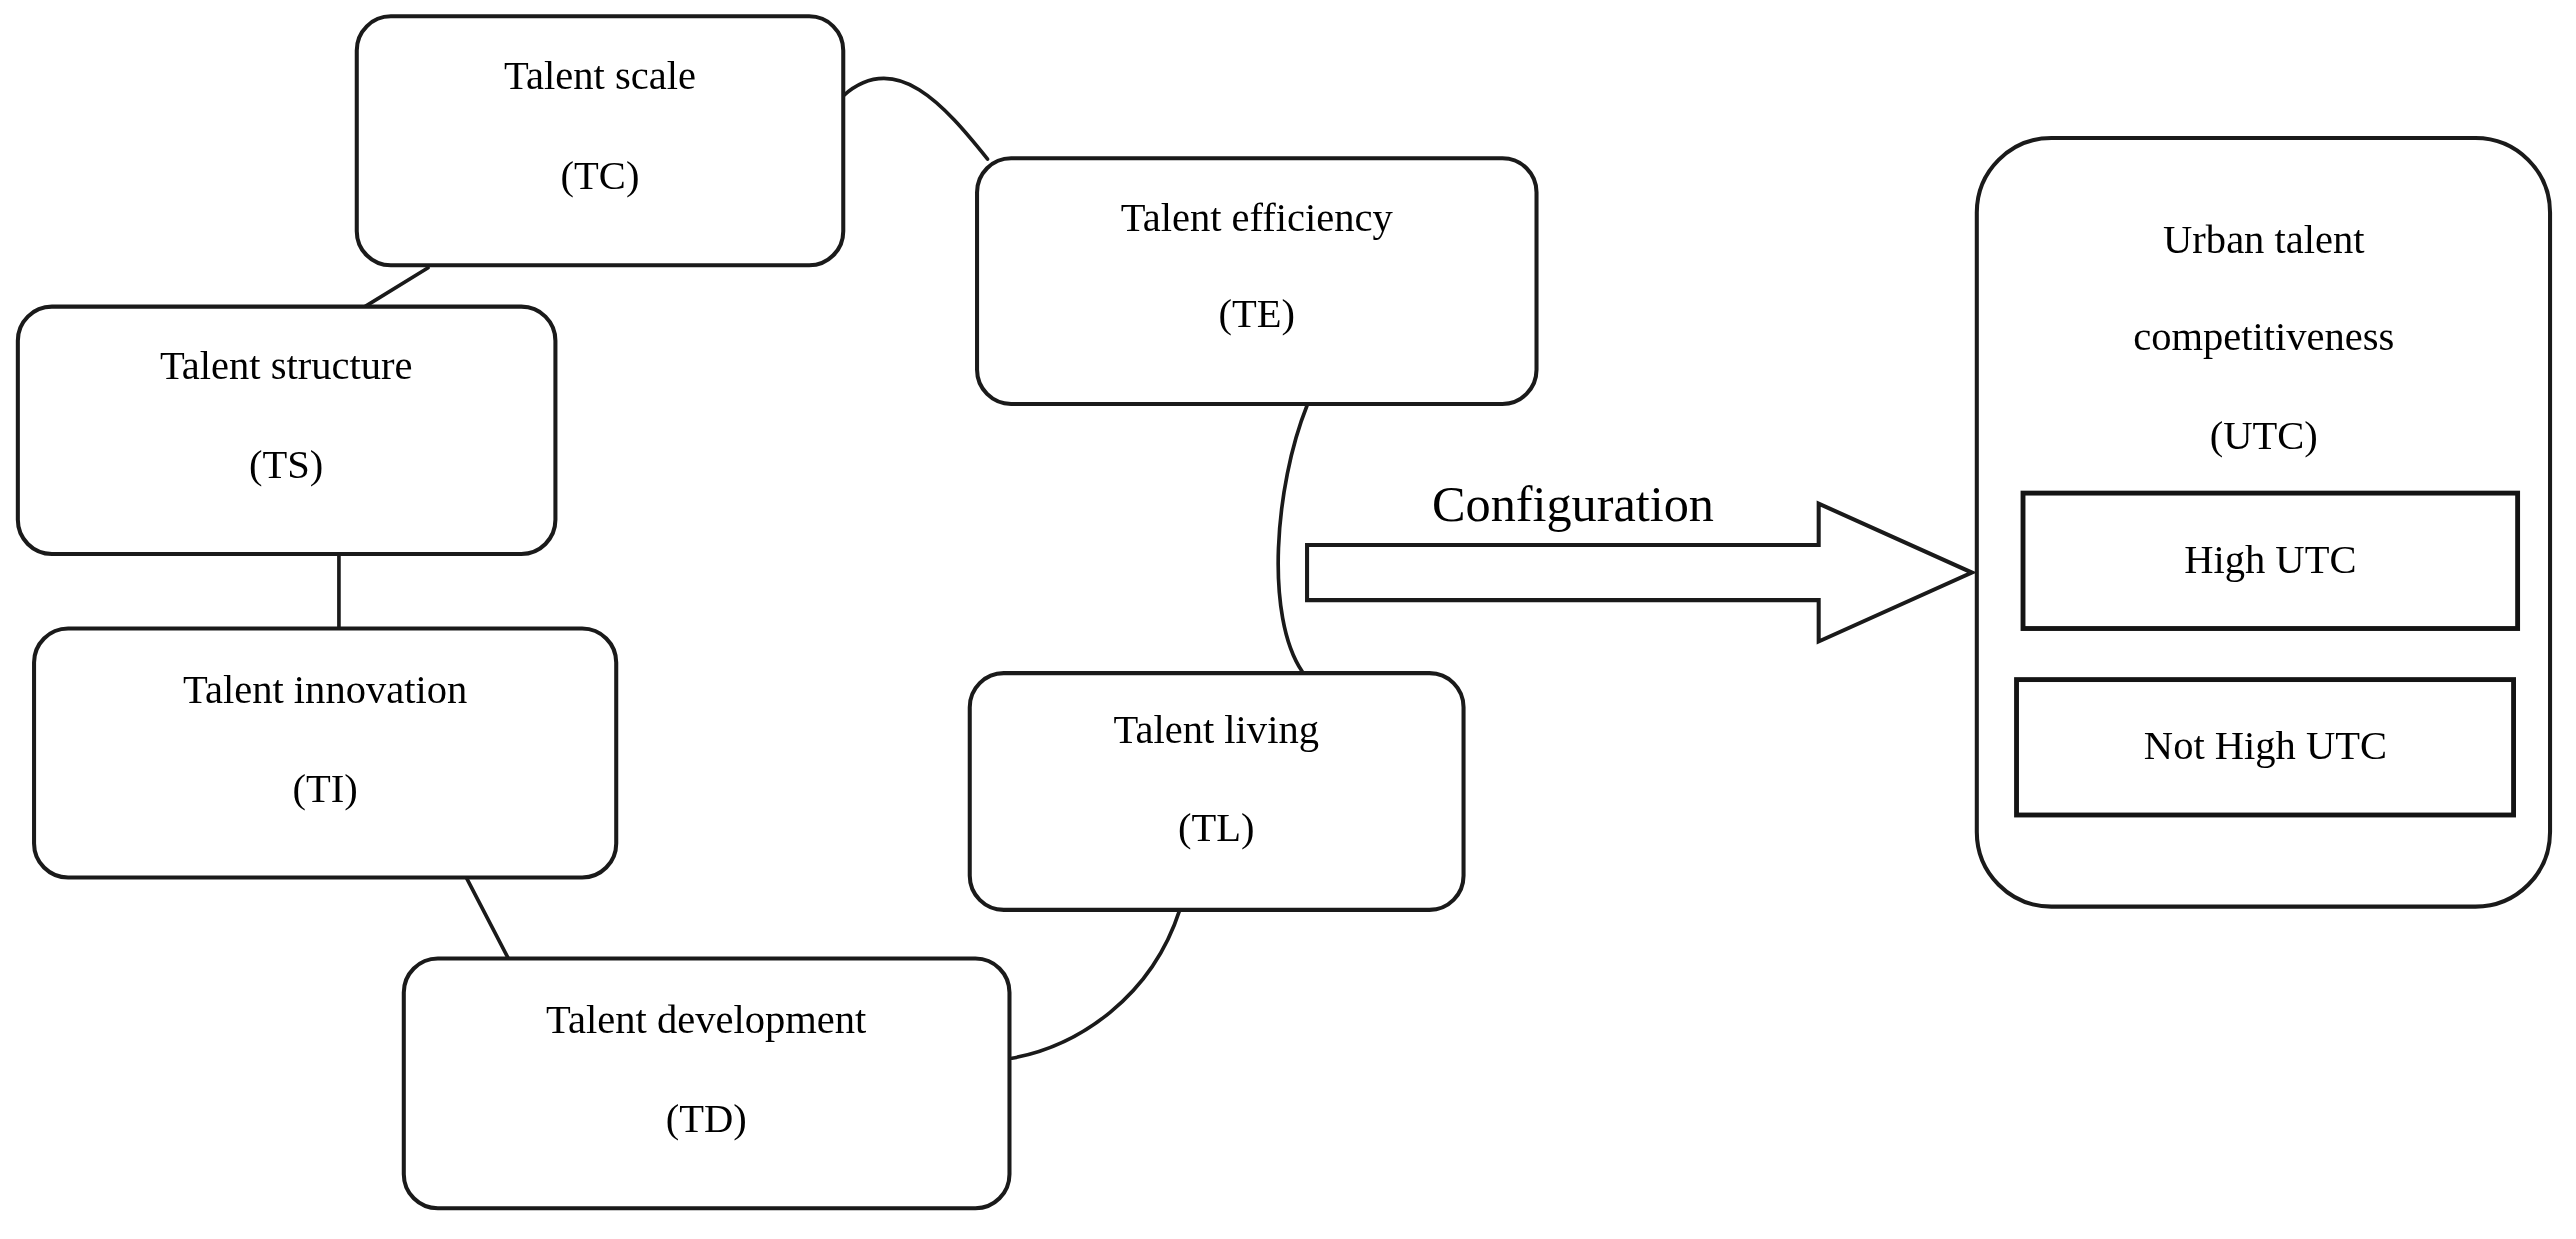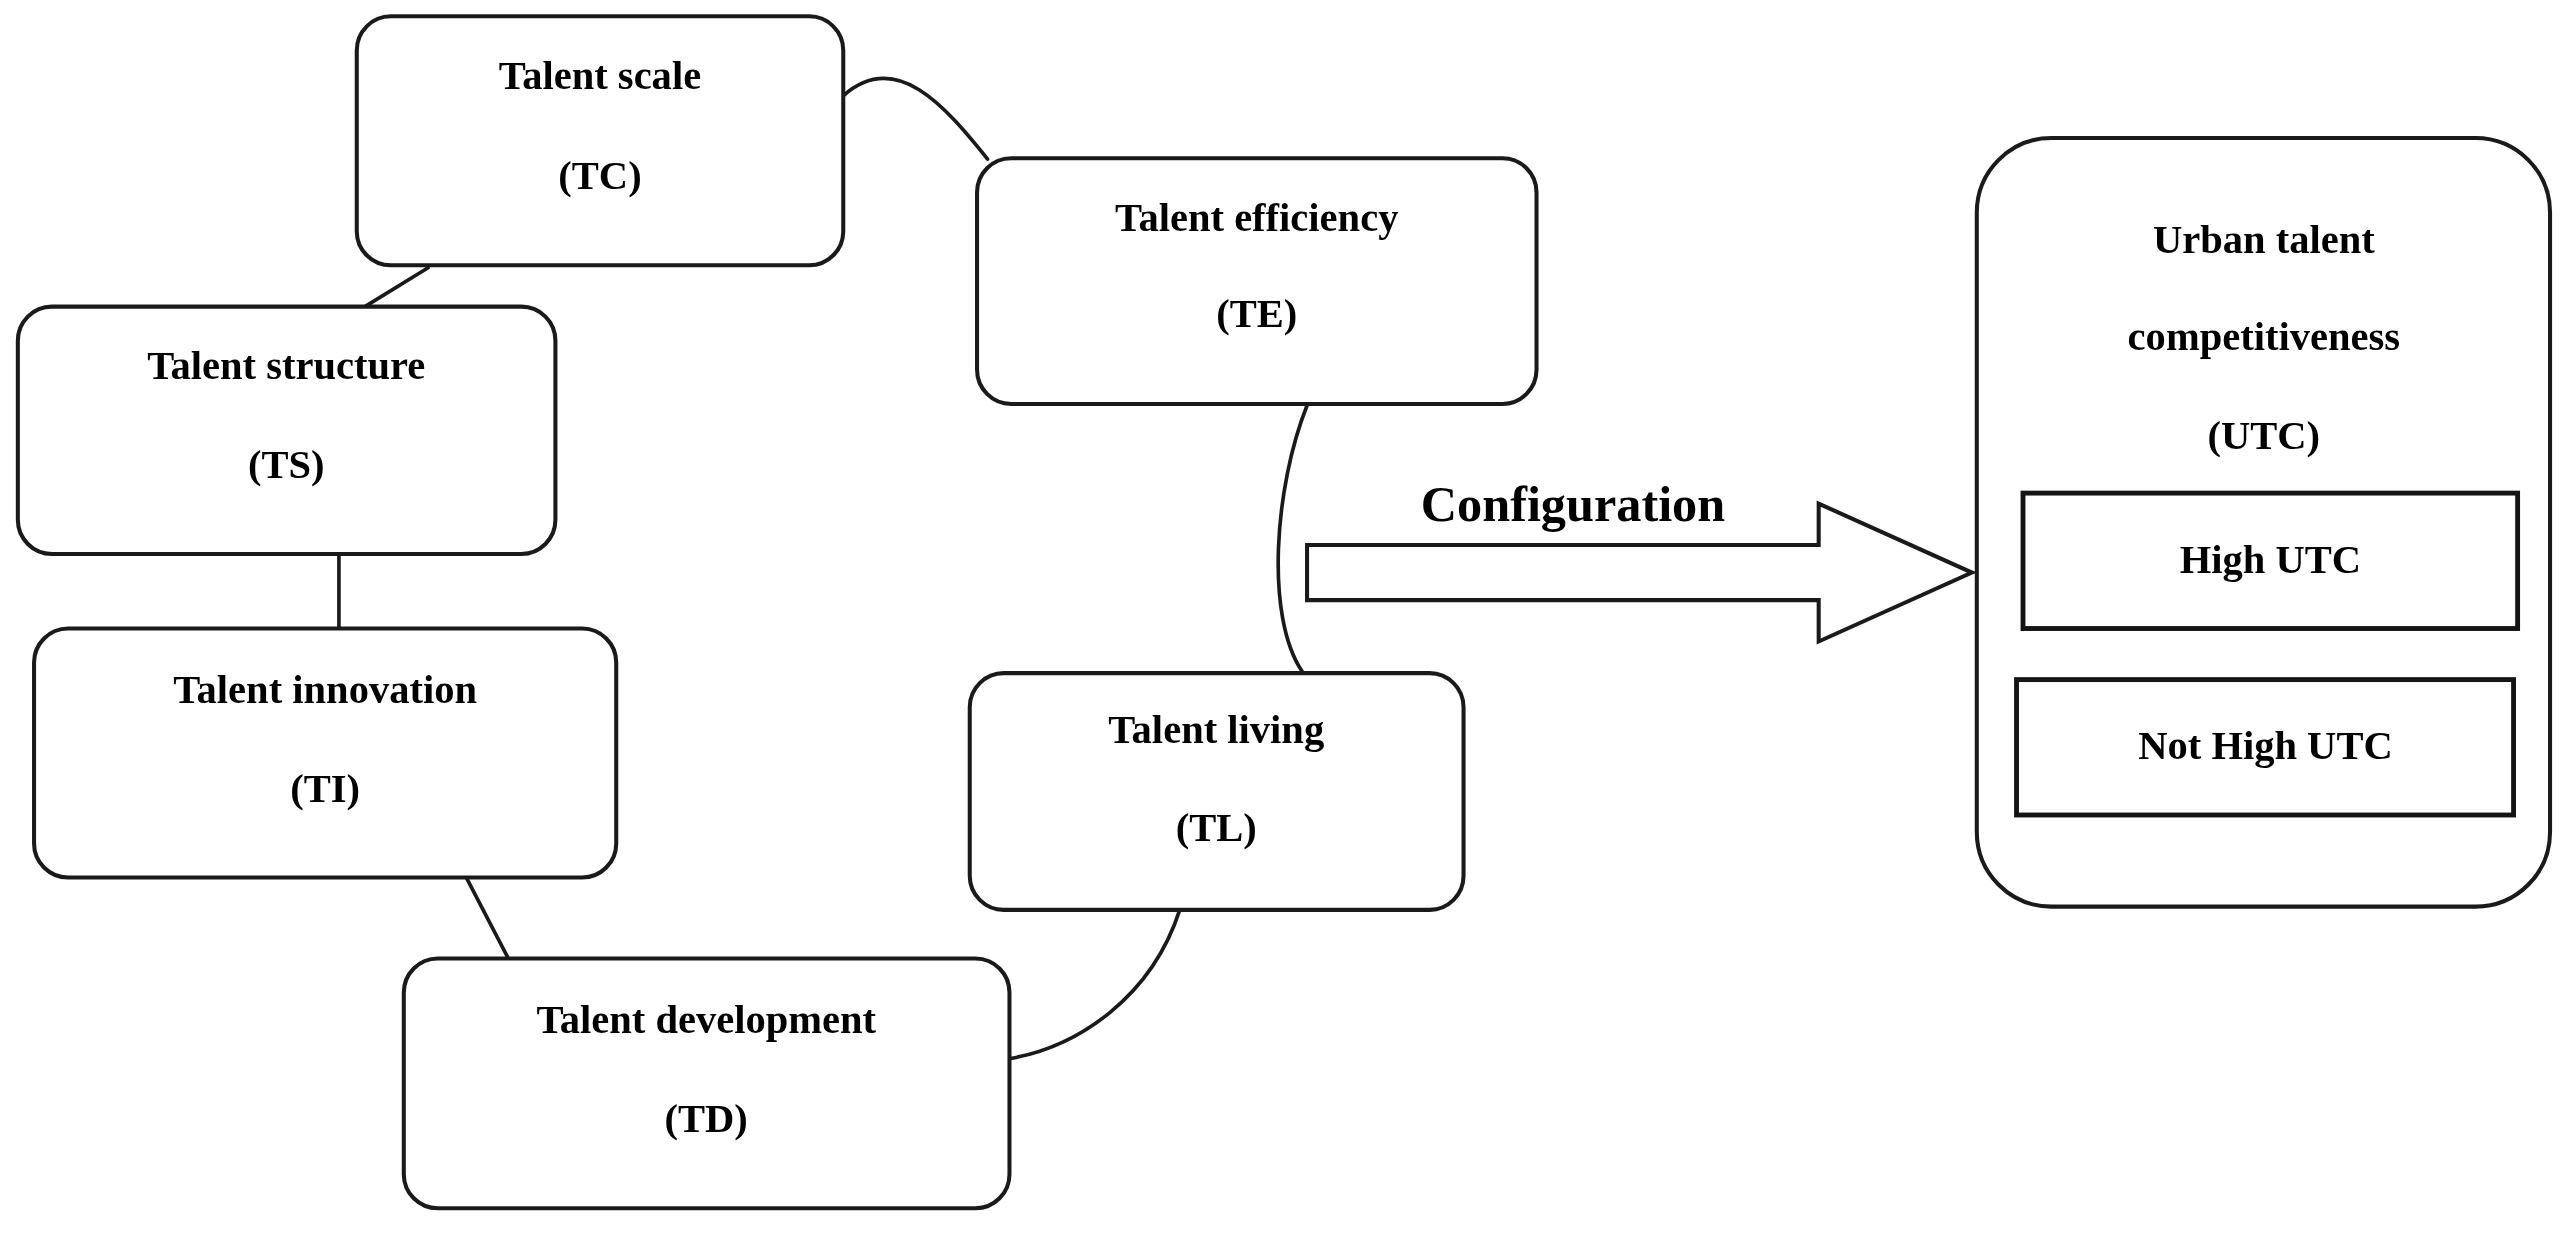--- a/index.html
+++ b/index.html
@@ -12,21 +12,20 @@
     width: 2576px;
     height: 1240px;
     overflow: hidden;
     font-family: "Liberation Serif", "DejaVu Serif", serif;
   }
   #diagram-root {
     position: relative;
     width: 2576px;
     height: 1240px;
     background: #ffffff;
-    font-weight: bold;
   }
   svg.diagram-canvas {
     position: absolute;
     left: 0;
     top: 0;
     width: 2576px;
     height: 1240px;
     display: block;
   }
   .node-rect {

